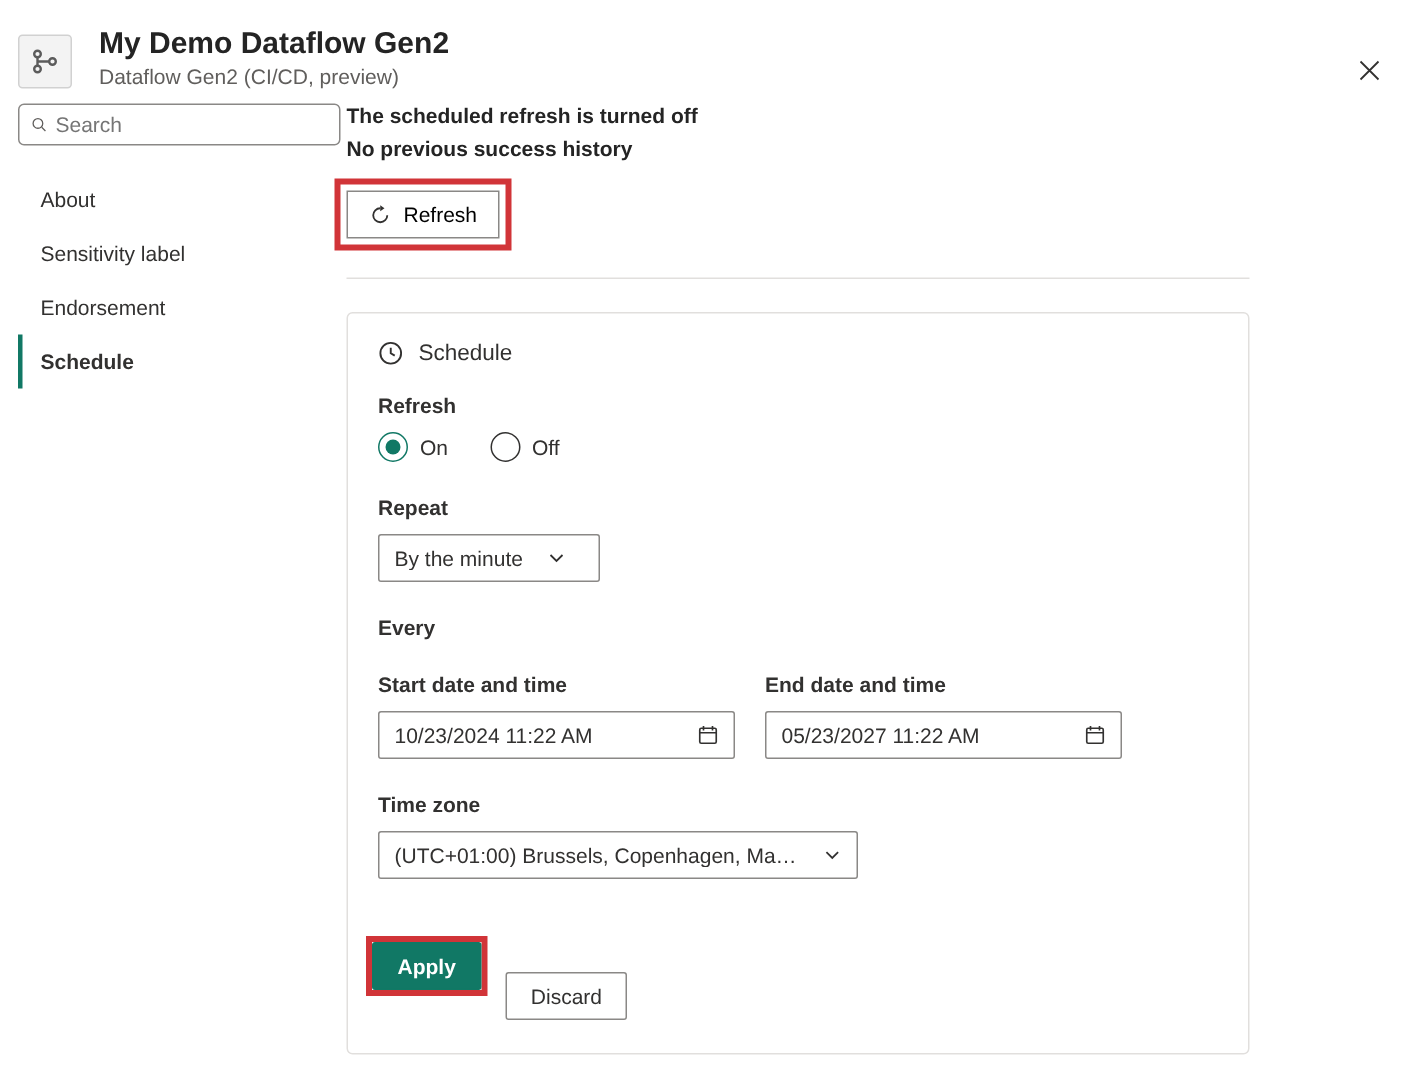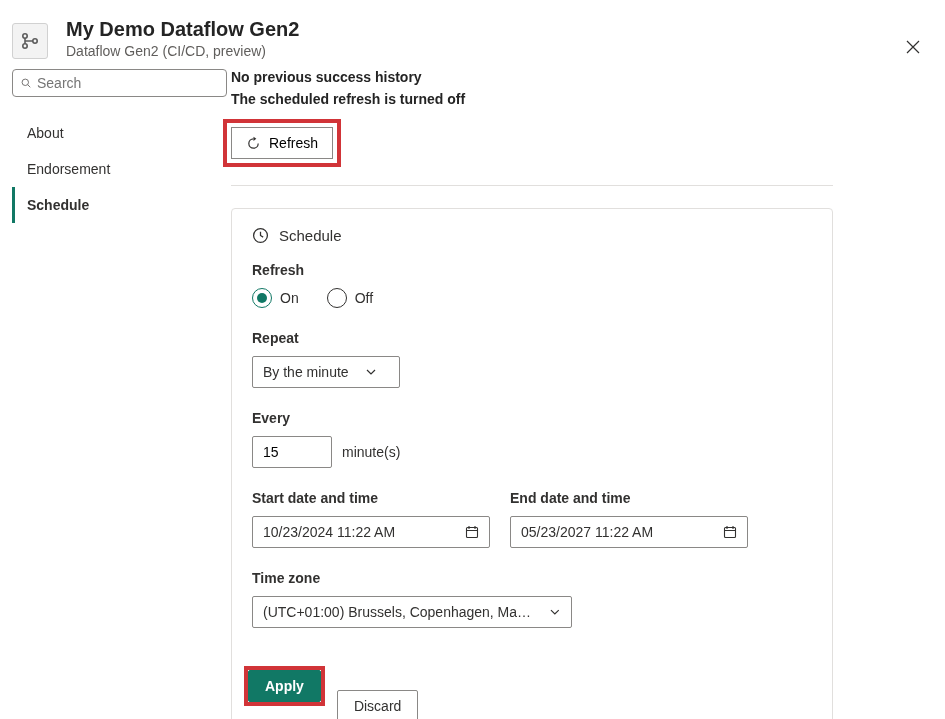--- a/index.html
+++ b/index.html
@@ -258,27 +258,28 @@
 <div class="body">
   <div class="sidebar">
     <div class="search-box">
       <svg width="14" height="14" viewBox="0 0 14 14">
         <circle cx="6" cy="6" r="4.5" fill="none" stroke="#605e5c" stroke-width="1.2"></circle>
         <path d="M9.5 9.5 L13 13" stroke="#605e5c" stroke-width="1.2"></path>
       </svg>
       <input type="text" placeholder="Search" style="">
     </div>
     <div class="nav-item">About</div>
+    <div class="nav-item">Sensitivity label</div>
     <div class="nav-item">Endorsement</div>
     <div class="nav-item active">Schedule</div>
   </div>
 
   <div class="main">
+    <div class="status-line">The scheduled refresh is turned off</div>
     <div class="status-line">No previous success history</div>
-    <div class="status-line">The scheduled refresh is turned off</div>
 
     <div class="refresh-highlight">
       <button class="refresh-btn">
         <svg width="15" height="15" viewBox="0 0 16 16">
           <path d="M13 8 A5 5 0 1 1 8 3" fill="none" stroke="#323130" stroke-width="1.3"></path>
           <path d="M8 0.8 L8 5.2 L11 3 Z" fill="#323130"></path>
         </svg>
         <span>Refresh</span>
       </button>
     </div>
@@ -315,24 +316,20 @@
         <div class="select-box">
           <span class="select-text">By the minute</span>
           <svg width="12" height="12" viewBox="0 0 12 12">
               <path d="M2 4 L6 8 L10 4" fill="none" stroke="#323130" stroke-width="1.2"></path>
             </svg>
         </div>
       </div>
 
       <div class="field-block">
         <div class="field-label">Every</div>
-        <div class="every-row">
-          <input class="input-small" value="15" style="">
-          <span>minute(s)</span>
-        </div>
       </div>
 
       <div class="date-row">
         <div class="date-col">
           <div class="field-label">Start date and time</div>
           <div class="date-input">
             <span>10/23/2024  11:22 AM</span>
             <svg width="14" height="14" viewBox="0 0 14 14">
               <rect x="1.5" y="2.5" width="11" height="10" rx="1" fill="none" stroke="#323130" stroke-width="1.1"></rect>
               <path d="M1.5 5.5 H12.5 M4 1 V4 M10 1 V4" stroke="#323130" stroke-width="1.1"></path>

